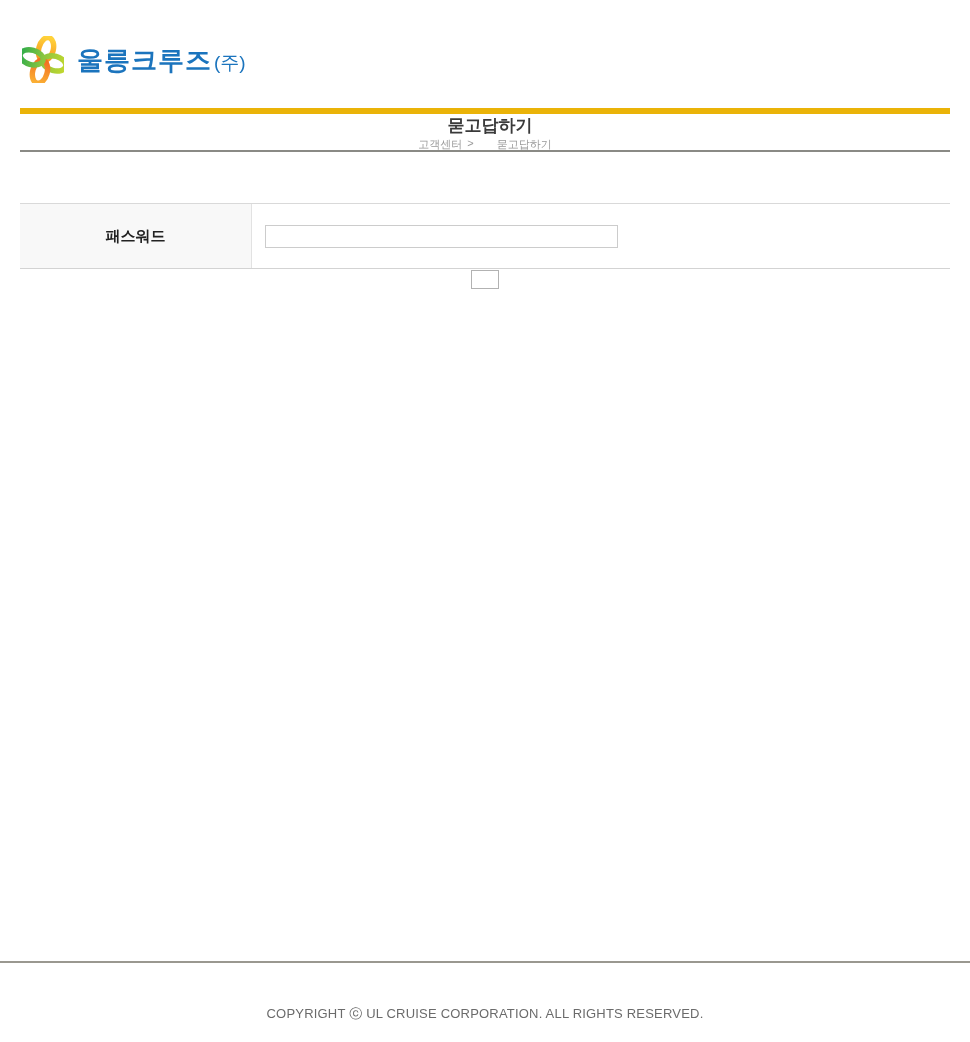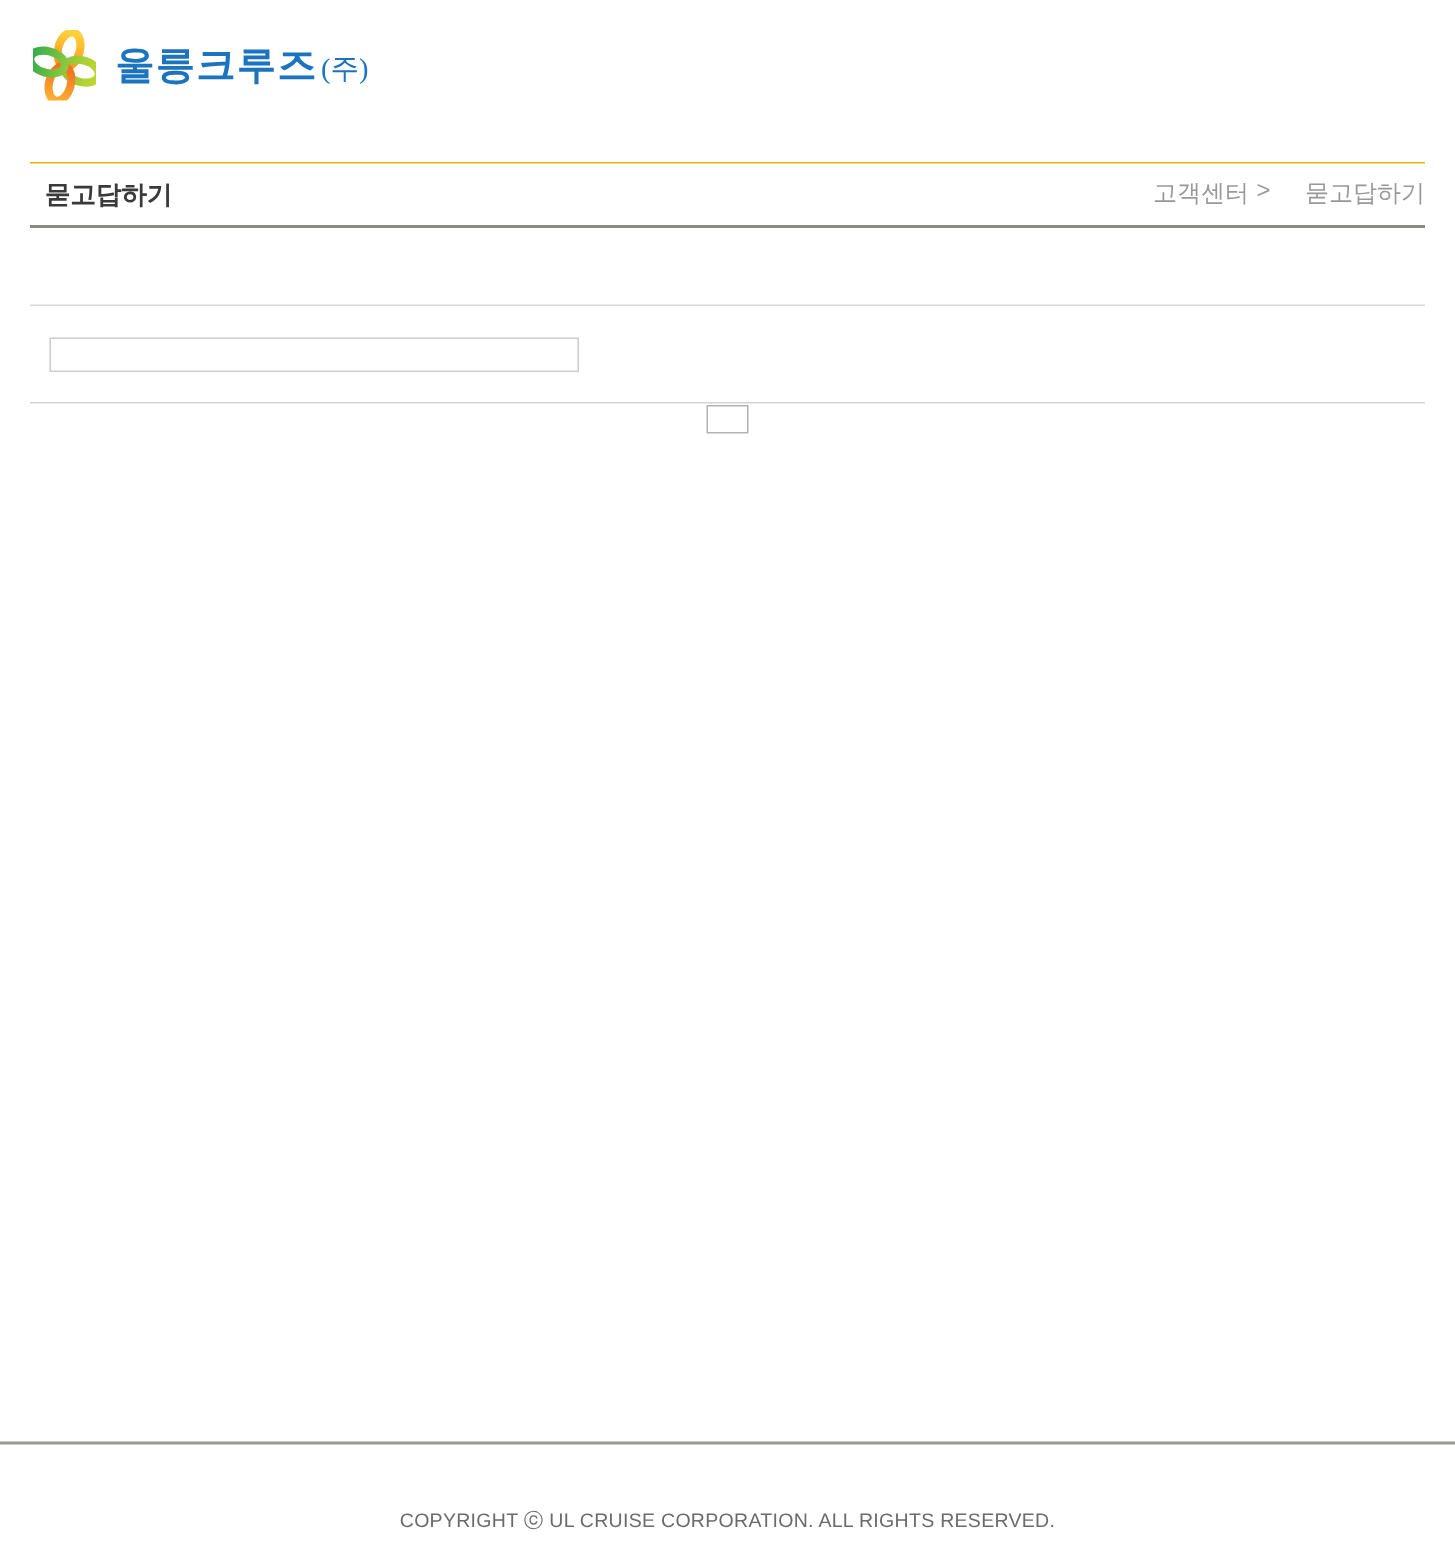--- a/index.html
+++ b/index.html
@@ -5,21 +5,21 @@
   * { margin: 0; padding: 0; box-sizing: border-box; }
   html, body {
     width: 970px; height: 1042px;
     background: #ffffff;
     font-family: "Liberation Sans", "DejaVu Sans", sans-serif;
     overflow: hidden;
   }
   .wrap { width: 930px; margin: 0 auto; }
 
   
-  .logo-area { height: 108px; padding-top: 20px; padding-left: 2px; font-family: Liberation Serif, serif; }
+  .logo-area { height: 108px; padding-top: 36px; padding-left: 2px; }
   .logo { display: flex; align-items: center; cursor: pointer; }
   .logo-icon { width: 42px; height: 47px; flex: 0 0 auto; }
   .logo-text {
     margin-left: 13px;
     color: #1b74bd;
     font-size: 26px;
     font-weight: bold;
     letter-spacing: 1px;
     line-height: 1;
   }
@@ -27,34 +27,35 @@
     color: #1b74bd;
     font-size: 19px;
     font-weight: normal;
     letter-spacing: 0;
     margin-left: 2px;
   }
 
   
   .title-bar {
     height: 44px;
-    border-top: 1px solid #eab308;
+    border-top: 6px solid #eab308;
     border-bottom: 2px solid #8a8a85;
     display: flex;
     align-items: center;
     justify-content: space-between;
+    flex-direction: column;
   }
   .page-title {
     margin-left: 10px;
     font-size: 17px;
     font-weight: bold;
     color: #3a3a3a;
   }
   .breadcrumb {
-    font-size: 16px;
+    font-size: 11px;
     color: #999999;
     display: flex;
     align-items: flex-start;
   }
   .breadcrumb .crumb { cursor: pointer; }
   .breadcrumb .sep { margin-left: 5px; }
   .breadcrumb .current { margin-left: 23px; }
 
   
   .content { height: 758px; }
@@ -170,20 +171,21 @@
     <div class="page-title">묻고답하기</div>
     <div class="breadcrumb">
       <span class="crumb">고객센터</span>
       <span class="sep">&gt;</span>
       <span class="current">묻고답하기</span>
     </div>
   </div>
 
   <div class="content">
     <div class="pw-table">
+      <div class="pw-th">패스워드</div>
       <div class="pw-td">
         <input class="pw-input" type="password" value="" style="">
       </div>
     </div>
     <div class="confirm-row">
       <button class="confirm-btn"></button>
     </div>
   </div>
 
 </div>

